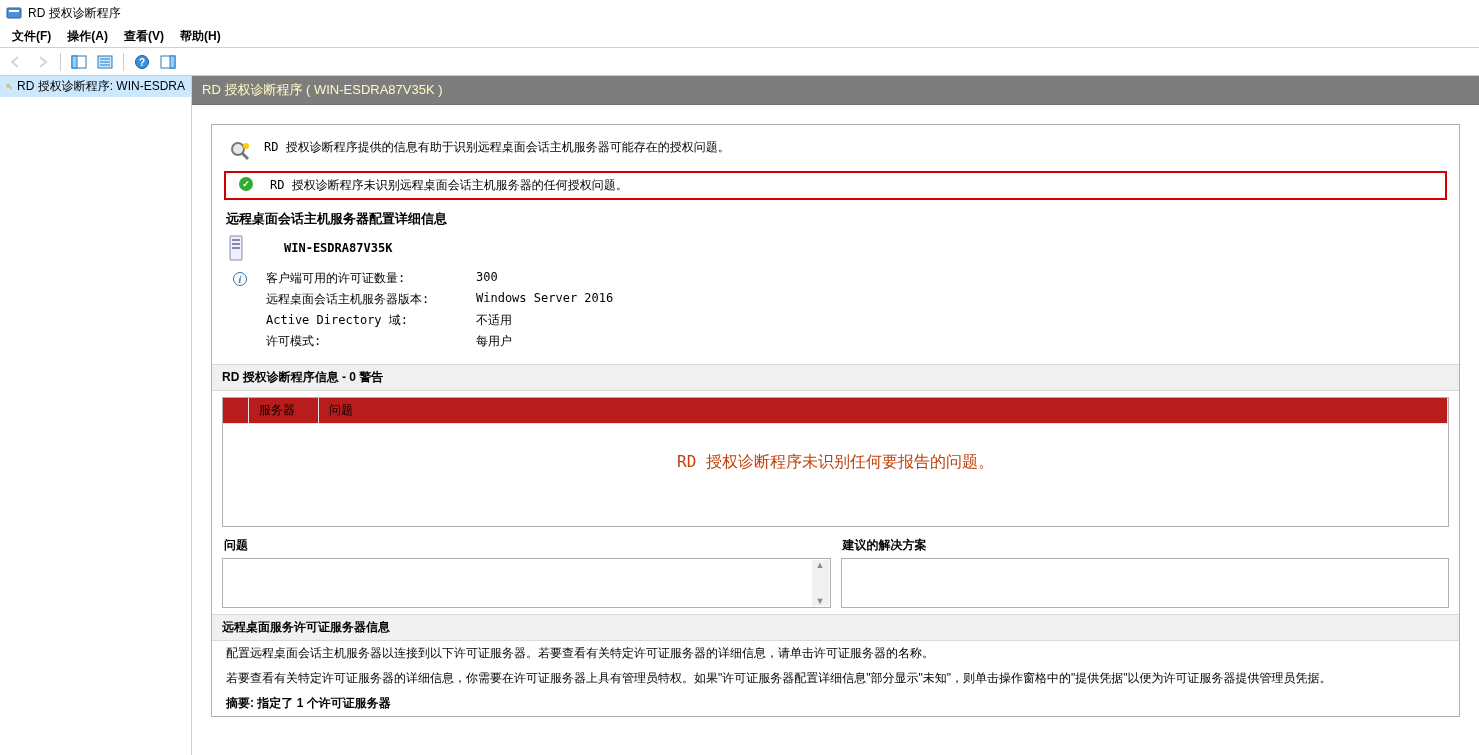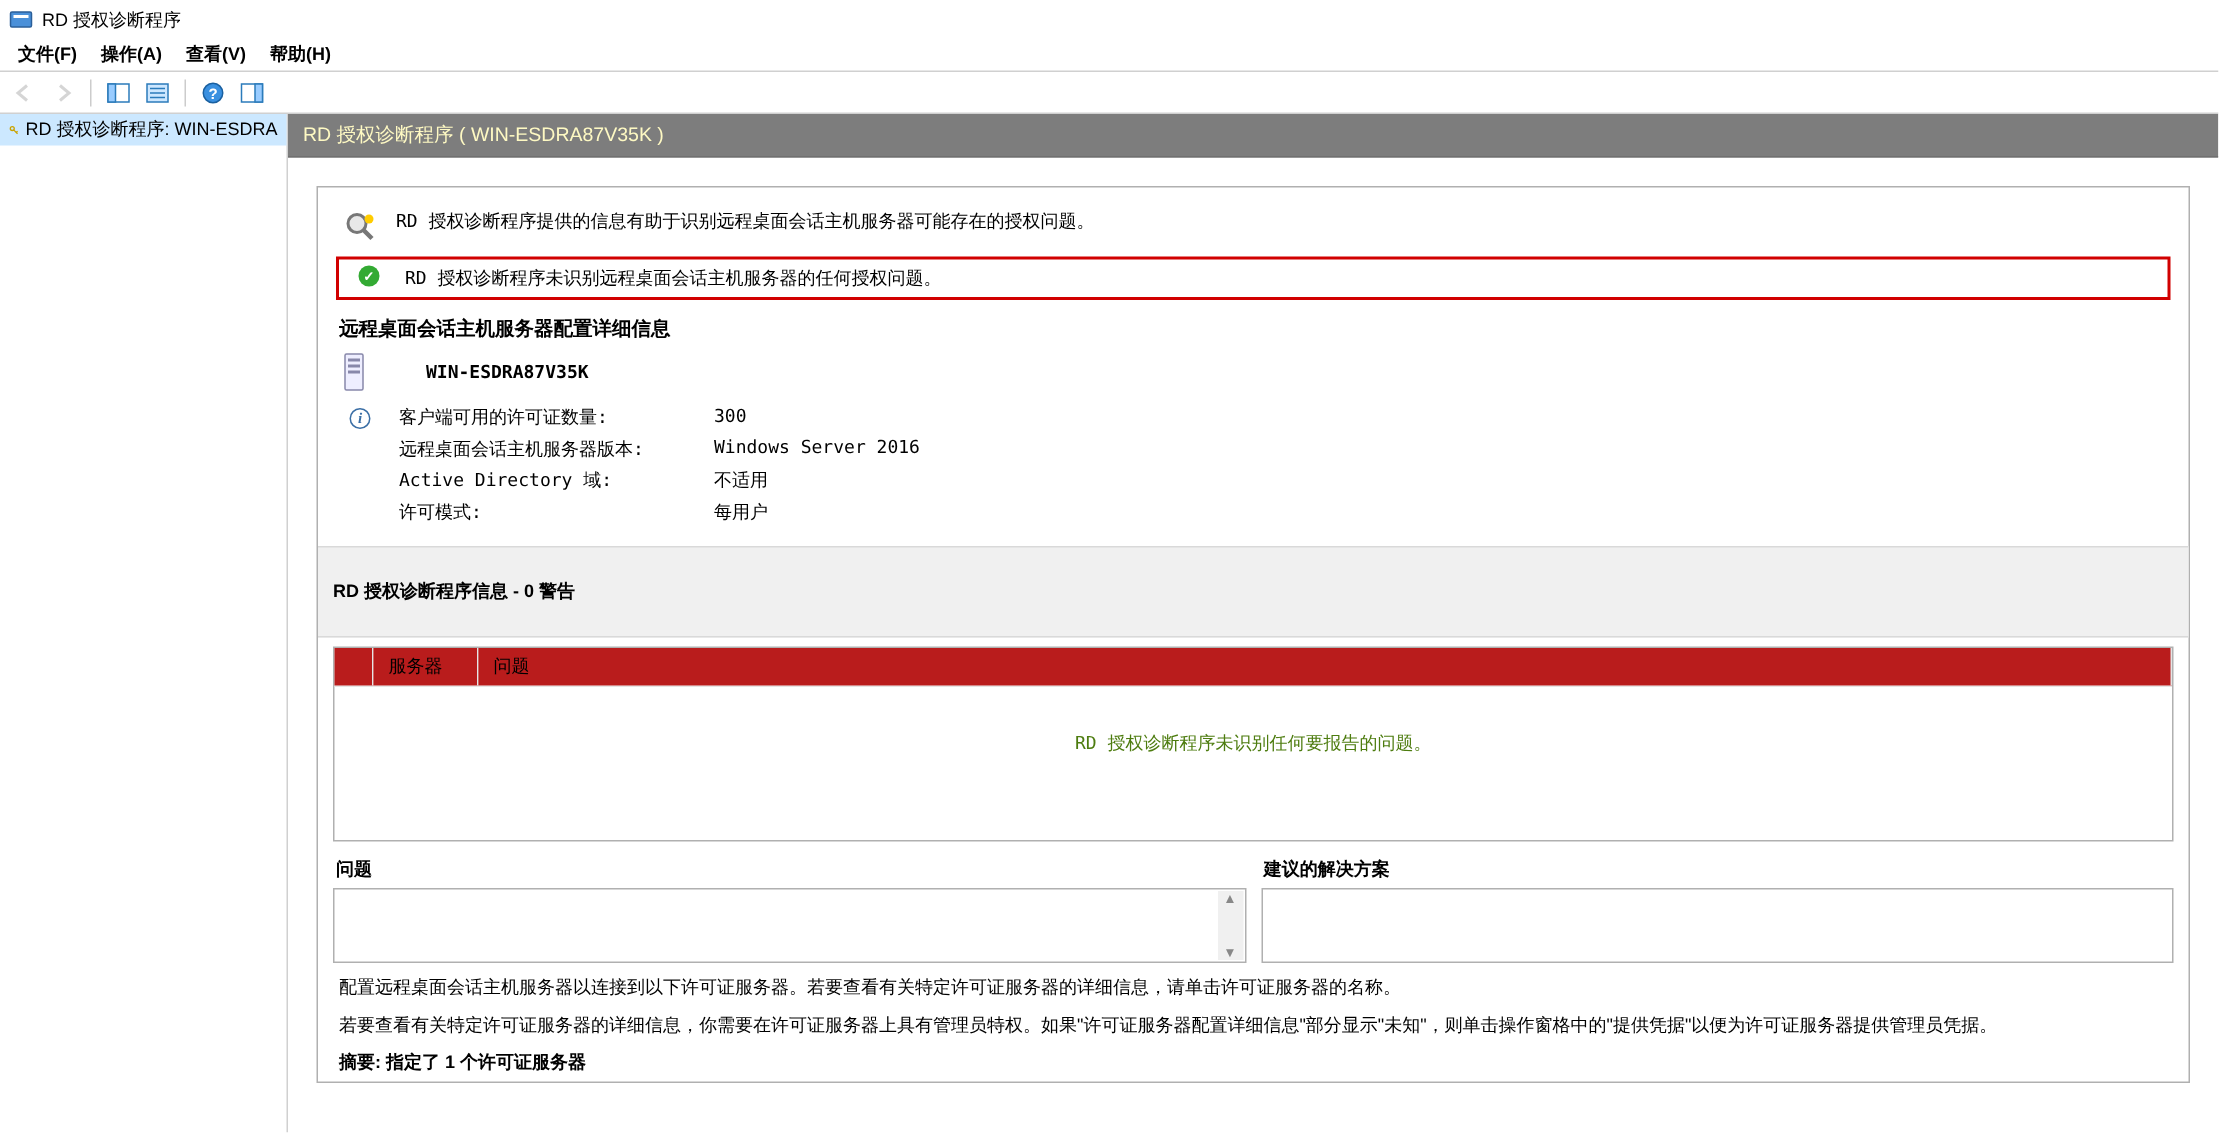--- a/index.html
+++ b/index.html
@@ -19,25 +19,25 @@
   .hdr { background:#7d7d7d; color:#fef9c3; padding:5px 10px; font-size:13px; border-bottom:1px solid #707070; }
   .panel { margin:19px; border:1px solid #b0b0b0; background:#fff; }
   .section { padding:8px 14px 14px; }
   .row { display:flex; align-items:flex-start; gap:10px; padding:6px 0; }
   .icon-box { width:28px; display:flex; justify-content:center; }
   .highlight-box { border:2px solid #d10000; margin:2px -2px; padding:4px 2px; }
   .h { font-weight:bold; padding:8px 14px 4px; font-size:13px; }
   .srv-row { display:flex; align-items:center; gap:10px; padding:2px 14px 8px; }
   .kv-table { display:grid; grid-template-columns:200px 200px; gap:4px 10px; margin-left:36px; font-family:SimSun,monospace; font-size:12px;}
   .pname { }
-  .subhdr { background:#f0f0f0; border-top:1px solid #d9d9d9; border-bottom:1px solid #d9d9d9; padding:21px 10px; font-weight:bold; font-size:12px; }
+  .subhdr { background:#f0f0f0; border-top:1px solid #d9d9d9; border-bottom:1px solid #d9d9d9; padding:4px 10px; font-weight:bold; font-size:12px; }
   .list { border:1px solid #b0b0b0; margin:6px 10px; height:130px; position:relative; background:#fff; }
   .list-hdr { display:flex; border-bottom:1px solid #e5e5e5; }
   .list-hdr .col { padding:4px 10px; border-right:1px solid #e5e5e5; background:#b91c1c; font-weight:normal; }
-  .list-empty { position:absolute; top:50%; left:50%; transform:translate(-50%,-50%); font-family:SimSun,monospace; font-size:12px; color:#4d7c0f; }
+  .list-empty { position:absolute; top:50%; left:50%; transform:translate(-50%,-50%); font-family:SimSun,monospace; font-size:16px; color:#c2410c; }
   .two-col { display:flex; gap:10px; margin:4px 10px; }
   .pane { flex:1; }
   .pane-h { font-weight:bold; margin:4px 2px; font-size:12px; }
   .textarea { border:1px solid #b0b0b0; height:50px; position:relative; background:#fff; }
   .scroll-ghost { position:absolute; right:1px; top:1px; bottom:1px; width:17px; background:#f0f0f0; display:flex; flex-direction:column; justify-content:space-between; align-items:center; }
   .scroll-ghost span { font-size:9px; color:#888; }
   .info-p { padding:4px 14px; font-size:12px; }
   .bold { font-weight:bold; }
   .ok-circle { width:14px; height:14px; border-radius:50%; background:#3a3; display:inline-flex; align-items:center; justify-content:center; color:#fff; font-size:9px; font-weight:bold; }
   .info-circle { width:14px; height:14px; border-radius:50%; border:1px solid #3a6ea5; color:#3a6ea5; display:inline-flex; align-items:center; justify-content:center; font-size:10px; font-weight:bold; font-style:italic; font-family:Georgia,serif; }
@@ -189,19 +189,20 @@
                 <span>▼</span>
               </div>
           </div>
         </div>
         <div class="pane">
           <div class="pane-h">建议的解决方案</div>
           <div class="textarea"></div>
         </div>
       </div>
 
+      <div class="subhdr" style="margin-top:6px;">远程桌面服务许可证服务器信息</div>
       <div class="info-p">配置远程桌面会话主机服务器以连接到以下许可证服务器。若要查看有关特定许可证服务器的详细信息，请单击许可证服务器的名称。</div>
       <div class="info-p">若要查看有关特定许可证服务器的详细信息，你需要在许可证服务器上具有管理员特权。如果"许可证服务器配置详细信息"部分显示"未知"，则单击操作窗格中的"提供凭据"以便为许可证服务器提供管理员凭据。</div>
       <div class="info-p bold">摘要: 指定了 1 个许可证服务器</div>
 
     </div>
   </div>
 </div>
 
 </body></html>

